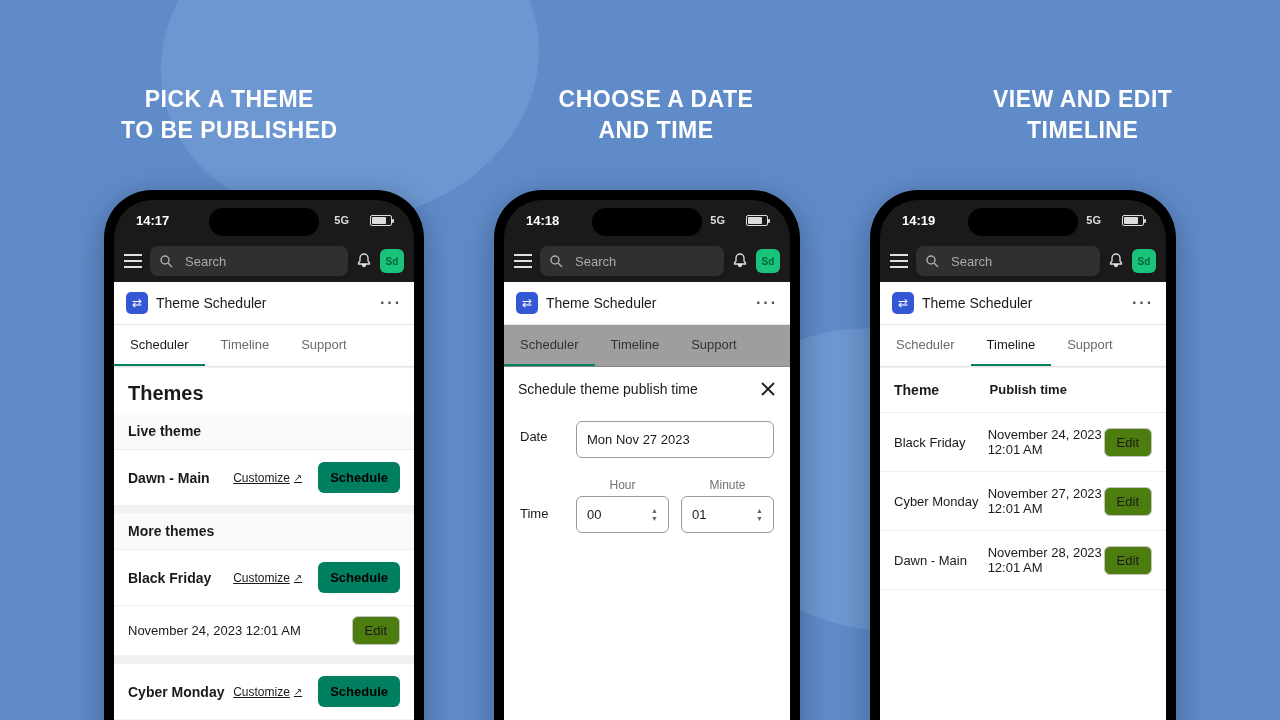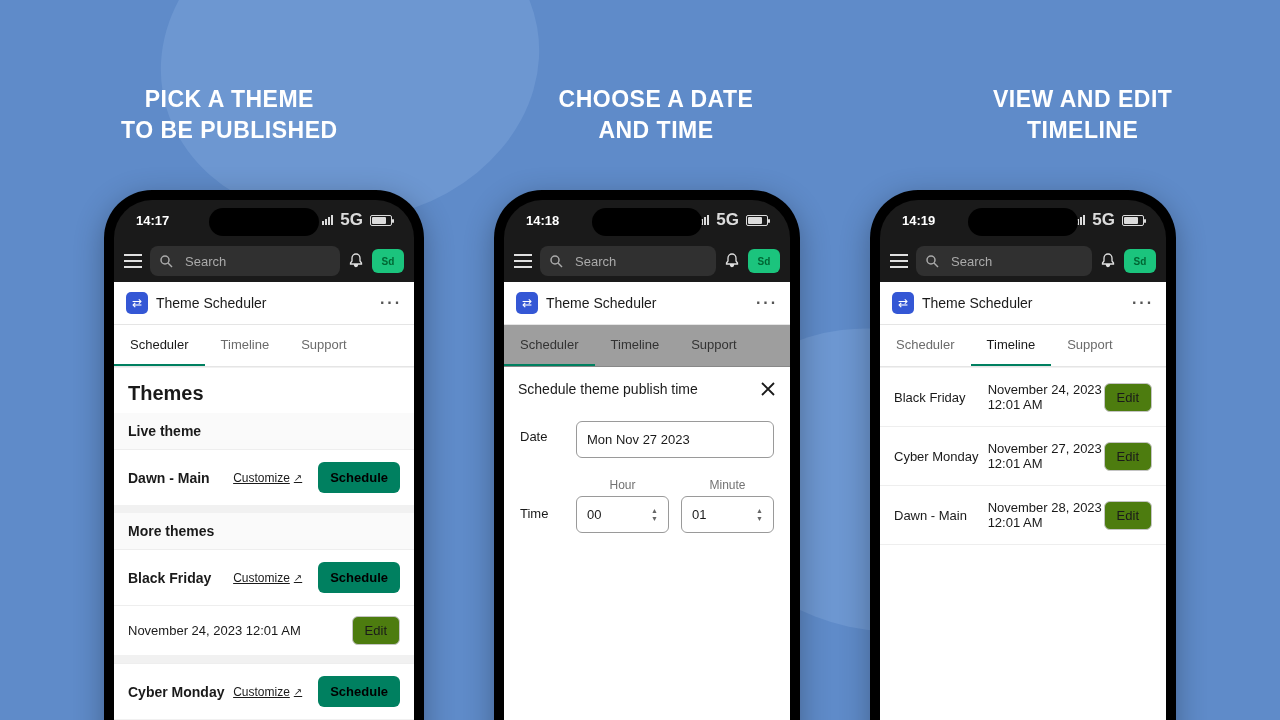--- a/index.html
+++ b/index.html
@@ -14,31 +14,31 @@
   .blob1 { width: 380px; height: 320px; top: -100px; left: 160px; transform: rotate(-10deg); }
   .blob2 { width: 360px; height: 300px; top: 330px; left: 700px; transform: rotate(12deg); }
   .captions { position: absolute; top: 84px; left: 16px; width: 100%; display: flex; justify-content: space-around; color: #fff; font-weight: 800; font-size: 23px; letter-spacing: 0.5px; text-align: center; line-height: 1.35; }
   .captions div { width: 360px; }
   .phones { position: absolute; top: 190px; left: 0; width: 100%; display: flex; justify-content: center; gap: 70px; }
   .phone { width: 320px; height: 640px; background: #000; border-radius: 48px; padding: 10px; position: relative; box-shadow: 0 8px 30px rgba(0,0,0,.3); }
   .phone.small { width: 306px; }
   .notch { position: absolute; top: 18px; left: 50%; transform: translateX(-50%); width: 110px; height: 28px; background: #000; border-radius: 20px; z-index: 5; }
   .screen { width: 100%; height: 100%; background: #1a1a1a; border-radius: 38px; overflow: hidden; display: flex; flex-direction: column; }
   .statusbar { height: 40px; display: flex; justify-content: space-between; align-items: center; padding: 0 22px; color: #fff; font-size: 13px; font-weight: 600; }
-  .statusbar .right { display: flex; gap: 7px; align-items: center; opacity: .85; font-size: 17px; }
+  .statusbar .right { display: flex; gap: 21px; align-items: center; opacity: .85; font-size: 11px; }
   .signal { display: inline-flex; gap: 1px; align-items: flex-end; }
   .signal span { width: 2px; background: #fff; display: inline-block; }
   .battery { width: 22px; height: 11px; border: 1px solid #fff; border-radius: 2px; position: relative; }
   .battery::after { content: ""; position: absolute; right: -3px; top: 3px; width: 2px; height: 4px; background: #fff; border-radius: 1px; }
   .battery i { position: absolute; left: 1px; top: 1px; height: 7px; width: 14px; background: #fff; border-radius: 1px; }
   .topbar { display: flex; align-items: center; gap: 8px; padding: 6px 10px; }
   .hamburger { color: #e0e0e0; }
   .searchbox { flex: 1; background: #303030; border-radius: 8px; height: 30px; display: flex; align-items: center; gap: 12px; padding: 0 10px; color: #aaa; font-size: 13px; }
   .bell { color: #e0e0e0; }
-  .avatar { width: 32px; height: 24px; background: #1bc47d; border-radius: 6px; display: flex; align-items: center; justify-content: center; color: #063; font-size: 10px; font-weight: 700; }
+  .avatar { width: 24px; height: 24px; background: #1bc47d; border-radius: 6px; display: flex; align-items: center; justify-content: center; color: #063; font-size: 10px; font-weight: 700; }
   .content { flex: 1; background: #f1f1f1; display: flex; flex-direction: column; }
   .apphead { background: #fff; padding: 10px 12px; display: flex; align-items: center; gap: 8px; border-bottom: 1px solid #e5e5e5; }
   .appicon { width: 22px; height: 22px; background: #3457d5; border-radius: 5px; display: flex; align-items: center; justify-content: center; color: #fff; font-size: 12px; }
   .appname { font-size: 14px; font-weight: 500; color: #1a1a1a; flex: 1; }
   .dots { letter-spacing: 2px; color: #555; font-weight: 700; }
   .tabs { display: flex; background: #fff; border-bottom: 1px solid #e5e5e5; }
   .tabs.dim { background: #9e9e9e; border-bottom: 1px solid #888; }
   .tabs.dim .tab { color: #333; }
   .tab { padding: 12px 16px; font-size: 13px; color: #6b6b6b; cursor: pointer; }
   .tab.active { color: #1a1a1a; font-weight: 500; border-bottom: 2px solid #008060; }
@@ -315,20 +315,25 @@
           <div class="appicon">⇄</div>
           <div class="appname">Theme Scheduler</div>
           <div class="dots">···</div>
         </div>
         <div class="tabs">
           <div class="tab">Scheduler</div>
           <div class="tab active">Timeline</div>
           <div class="tab">Support</div>
         </div>
         <div class="section" style="flex:1">
+          <div class="timeline-head-row">
+            <div class="col-theme">Theme</div>
+            <div class="col-time" style="font-weight:700">Publish time</div>
+            <div style="width:44px"></div>
+          </div>
           <div class="tl-row">
             <div class="col-theme">Black Friday</div>
             <div class="col-time">November 24, 2023 12:01 AM</div>
             <button class="btn-outline">Edit</button>
           </div>
           <div class="tl-row">
             <div class="col-theme">Cyber Monday</div>
             <div class="col-time">November 27, 2023 12:01 AM</div>
             <button class="btn-outline">Edit</button>
           </div>

